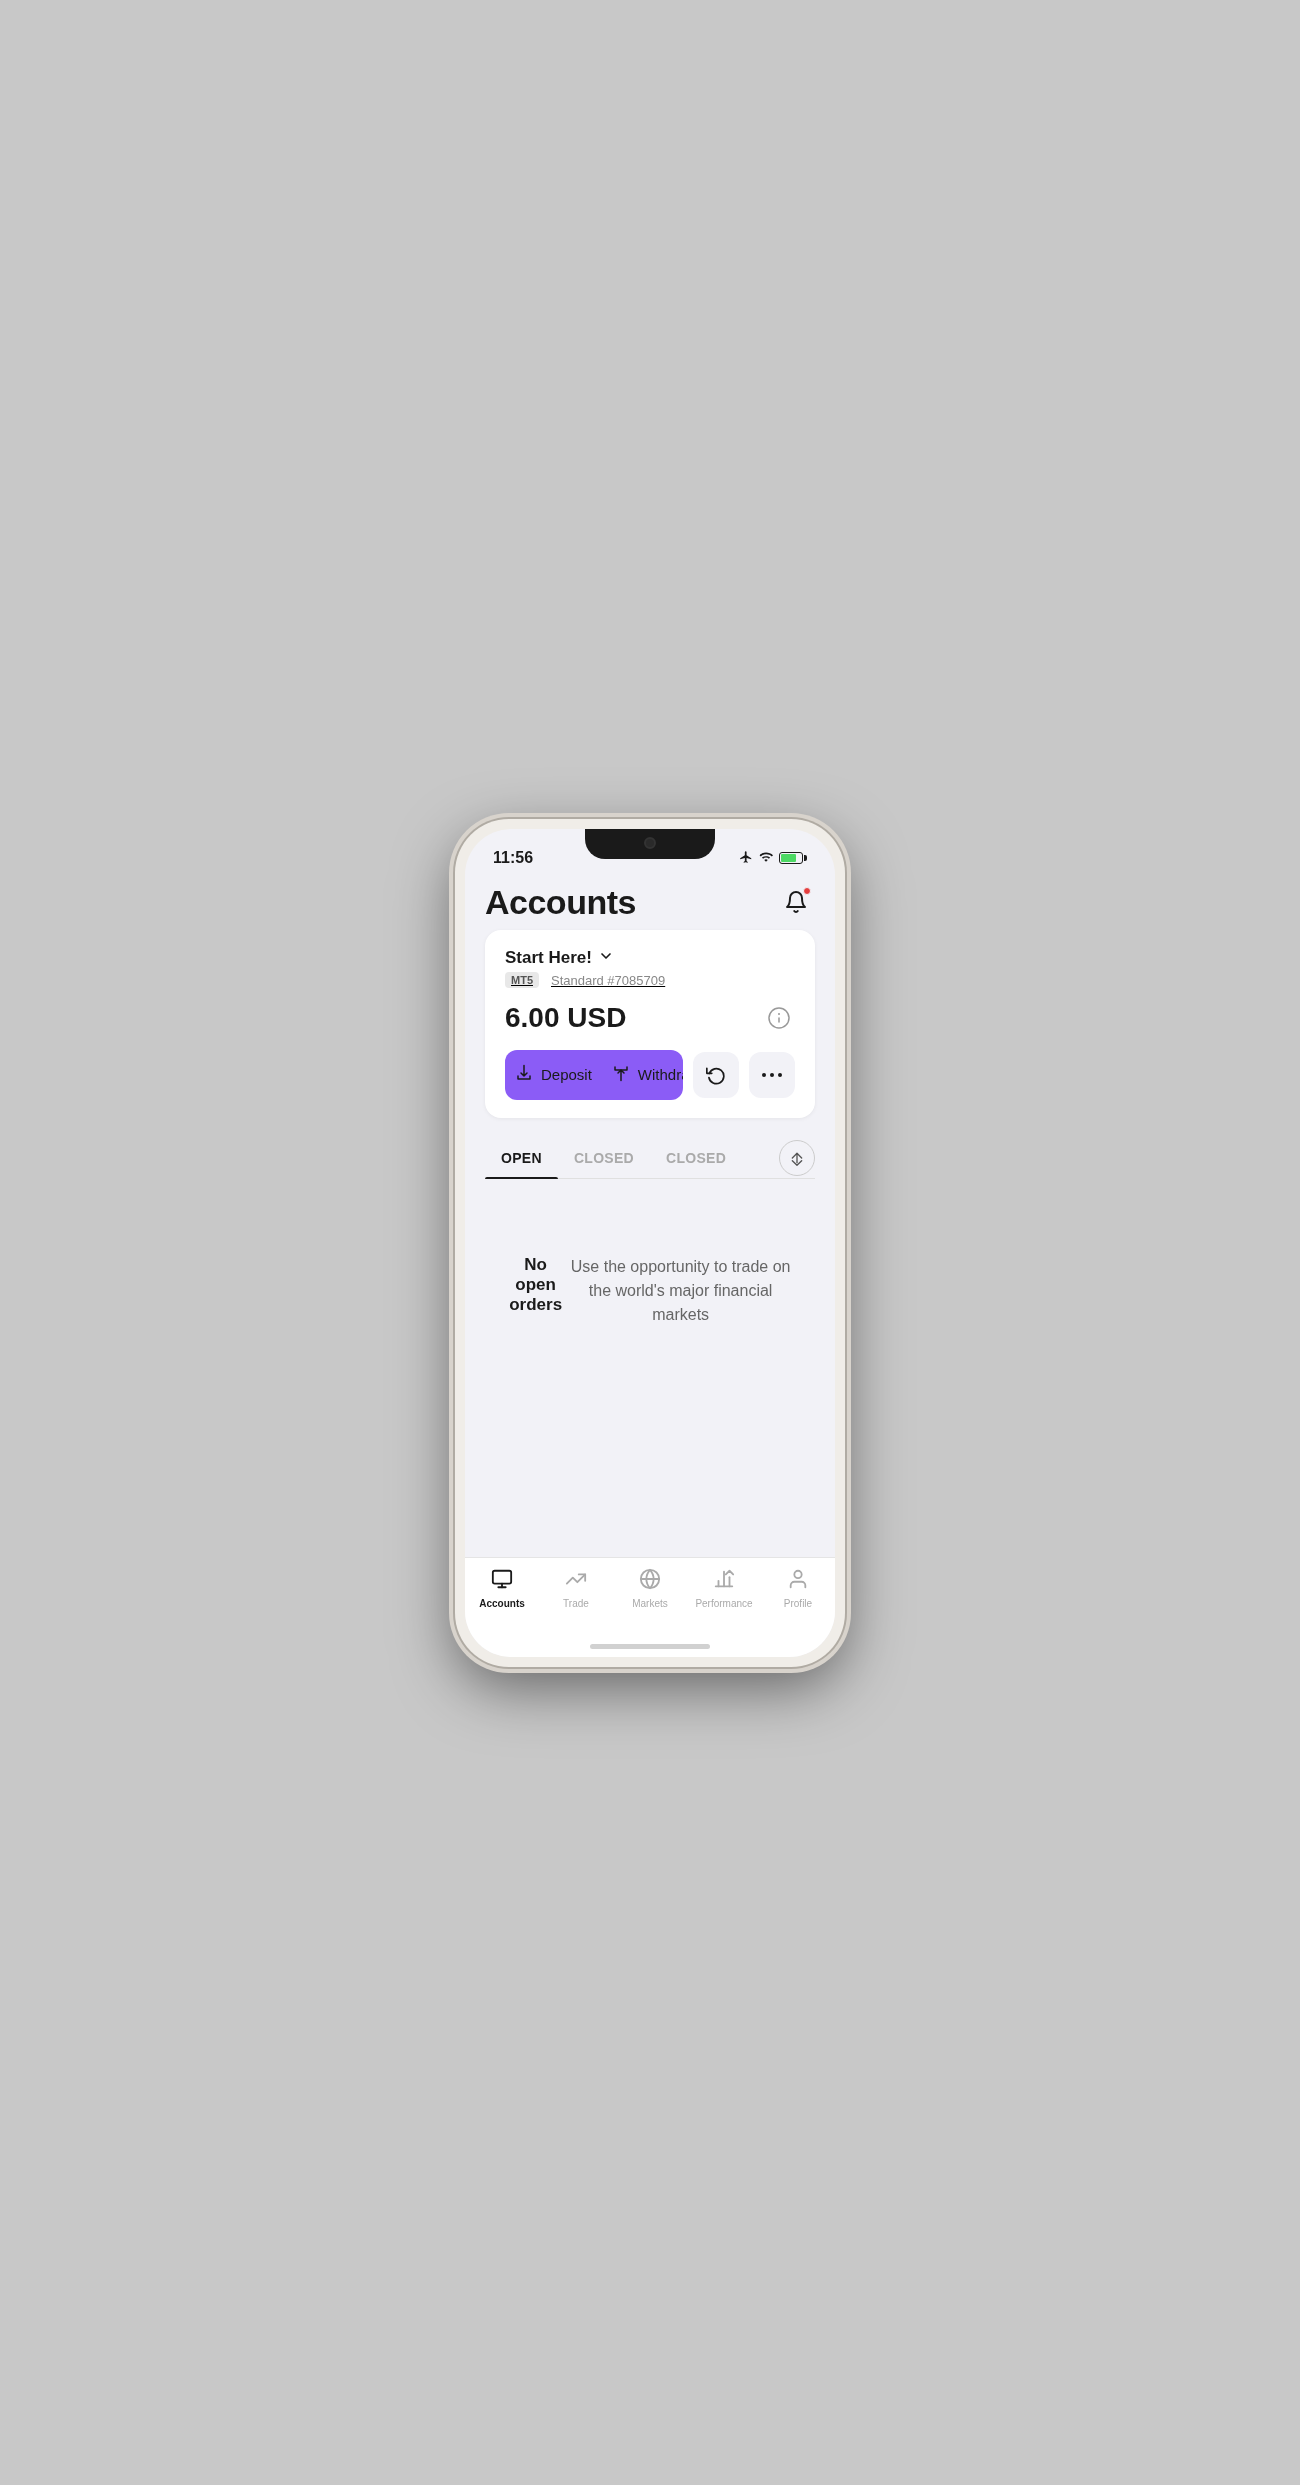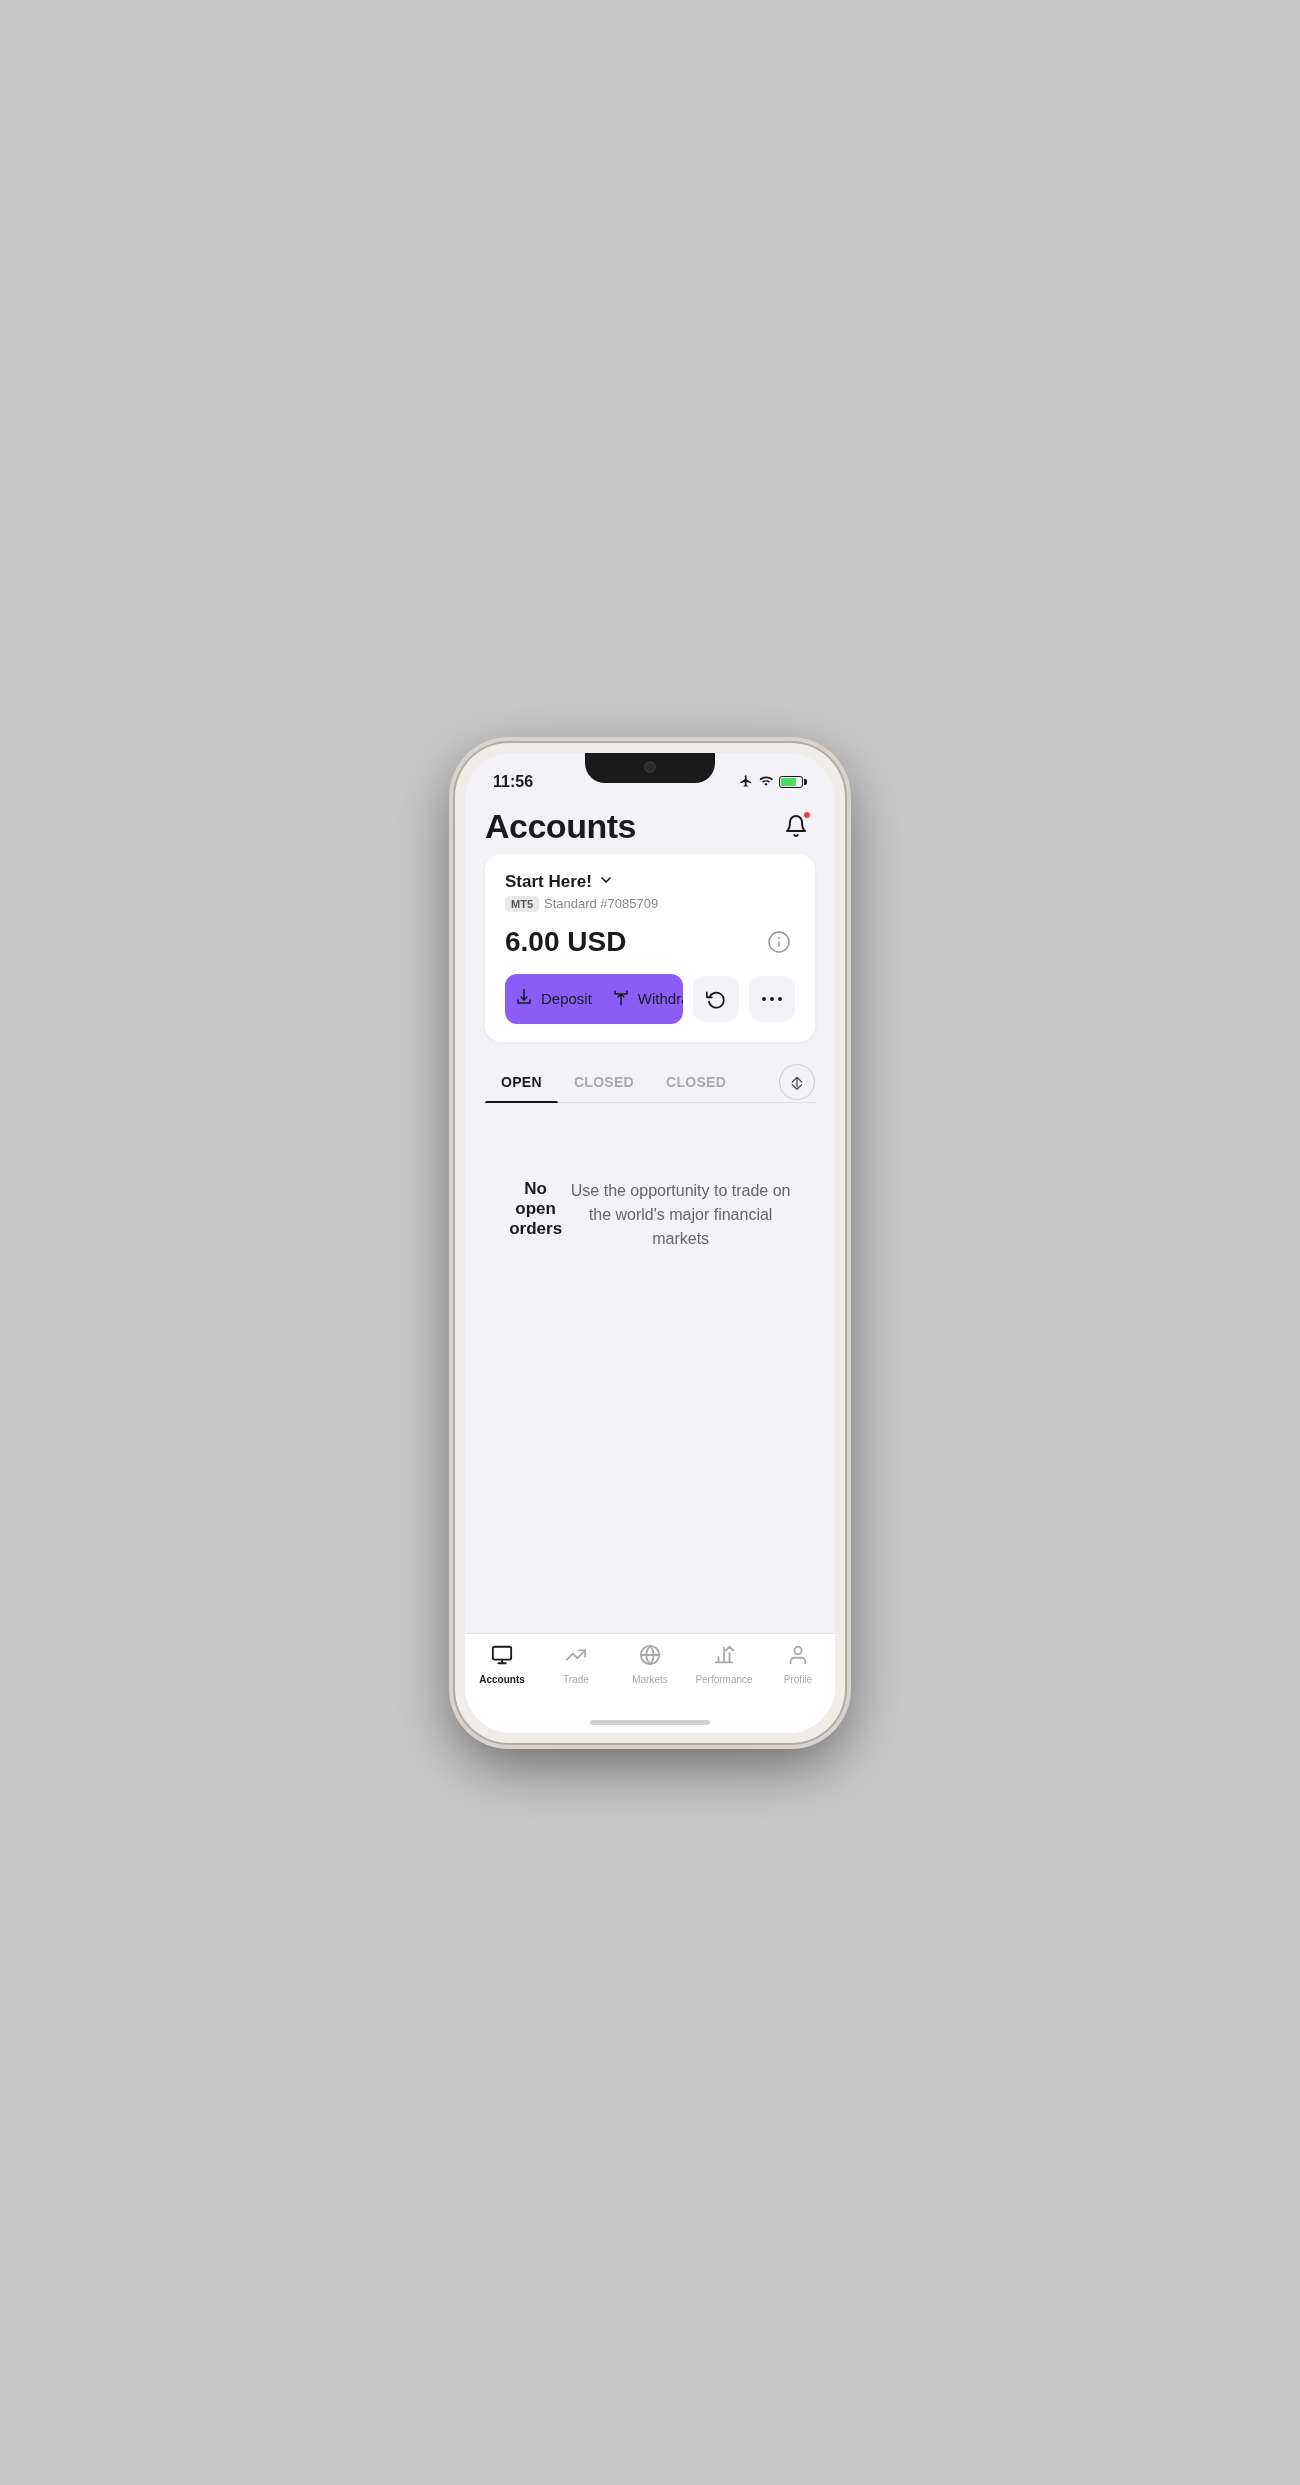--- a/index.html
+++ b/index.html
@@ -6,21 +6,21 @@
     body {
       background: #c8c8c8;
       display: flex;
       justify-content: center;
       align-items: center;
       min-height: 100vh;
       font-family: -apple-system, BlinkMacSystemFont, 'Helvetica Neue', Arial, sans-serif;
     }
     .phone-outer {
       width: 390px;
-      height: 1000px;
+      height: 848px;
       background: #f0ede8;
       border-radius: 54px;
       box-shadow: 0 0 0 2px #b0aba3, 0 0 0 6px #d8d3cc, 0 20px 60px rgba(0,0,0,0.5);
       position: relative;
       overflow: hidden;
       display: flex;
       flex-direction: column;
     }
     .phone-screen {
       position: absolute;
@@ -172,23 +172,24 @@
       font-size: 17px;
       font-weight: 700;
       color: #1a1a1a;
     }
     .chevron-down {
       font-size: 14px;
       color: #1a1a1a;
     }
     .account-sub {
       display: flex;
-      align-items: center;
-      gap: 5px;
+      align-items: flex-end;
+      gap: 12px;
       margin-bottom: 14px;
+      text-decoration: underline;
     }
     .mt5-badge {
       background: #e8e8e8;
       border-radius: 4px;
       padding: 2px 6px;
       font-size: 11px;
       font-weight: 600;
       color: #555;
     }
     .account-number {

